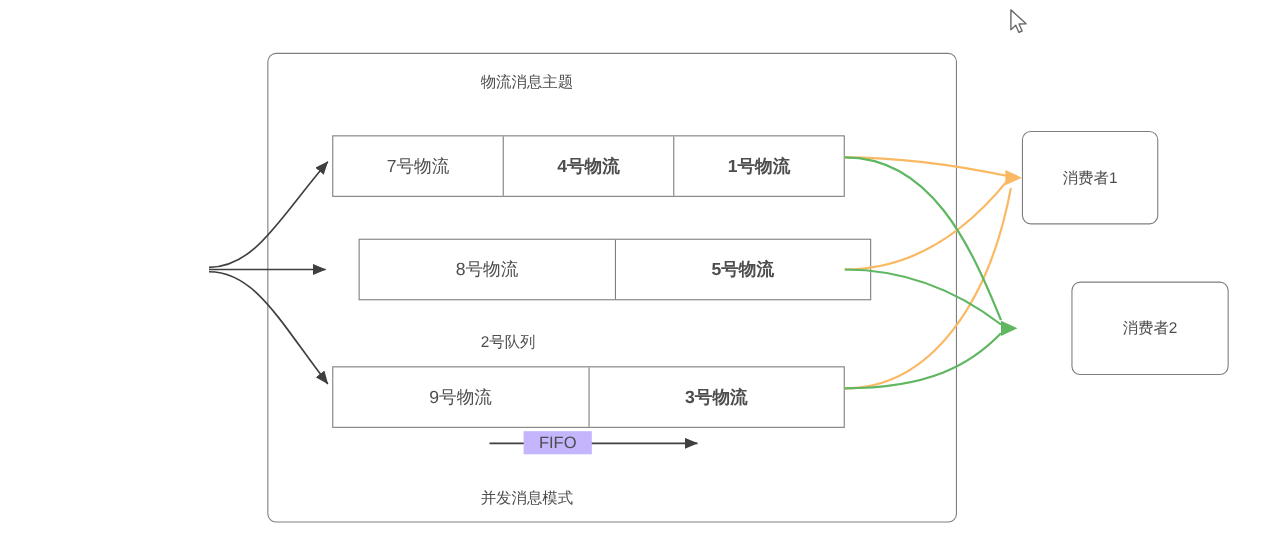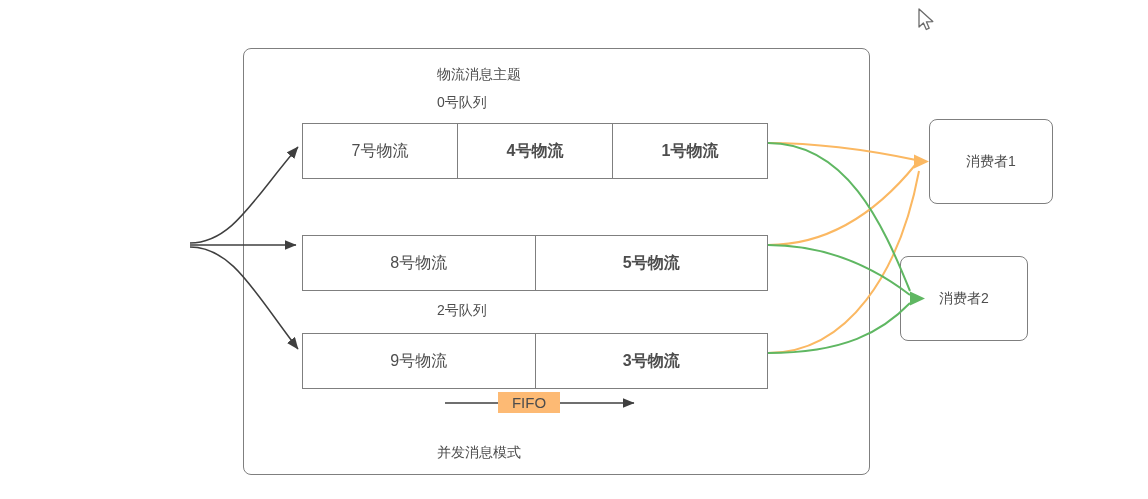--- a/index.html
+++ b/index.html
@@ -36,48 +36,47 @@
     border:1.4px solid #7F7F7F;box-sizing:border-box;
     background:#ffffff;display:flex;z-index:1;text-align:right;
   }
   .queue-cell{
     flex:1;display:flex;align-items:center;justify-content:center;
     font-size:16px;color:#4D4D4D;box-sizing:border-box;
   }
   .queue-cell + .queue-cell{border-left:1.4px solid #7F7F7F;font-weight:bold;}
   .producer-box{left:64px;top:200px;width:126px;height:87px;z-index:1;}
   .consumer1-box{left:929px;top:119px;width:124px;height:85px;z-index:1;}
-  .consumer2-box{left:900px;top:256px;width:128px;height:85px;z-index:1;}
+  .consumer2-box{left:974px;top:256px;width:143px;height:85px;z-index:1;}
   .connector-layer{
     position:absolute;left:0;top:0;width:1148px;height:499px;
     z-index:2;pointer-events:none;
   }
   .fifo-label{
-    position:absolute;left:498px;top:392px;width:62px;height:21px;
+    position:absolute;left:476px;top:392px;width:62px;height:21px;
     line-height:21px;text-align:center;font-size:15px;color:#4D4D4D;
-    background:#fdba74;z-index:3;
+    background:#c4b5fd;z-index:3;
   }
 </style>
 </head>
 <body>
 
 <div class="canvas">
 
   <div class="topic-box"></div>
   <div class="diagram-label" style="left:437px;top:64px;width:200px;">物流消息主题</div>
 
 
-  <div class="diagram-label" style="left:437px;top:92px;width:200px;">0号队列</div>
   <div class="queue-row" style="top:123px;">
     <div class="queue-cell">7号物流</div>
     <div class="queue-cell">4号物流</div>
     <div class="queue-cell">1号物流</div>
   </div>
 
-  <div class="queue-row" style="top:235px;">
+  <div class="queue-row" style="top:217px;margin-left:24px;">
     <div class="queue-cell">8号物流</div>
     <div class="queue-cell">5号物流</div>
   </div>
 
   <div class="diagram-label" style="left:437px;top:300px;width:200px;">2号队列</div>
   <div class="queue-row" style="top:333px;">
     <div class="queue-cell">9号物流</div>
     <div class="queue-cell">3号物流</div>
   </div>
 

